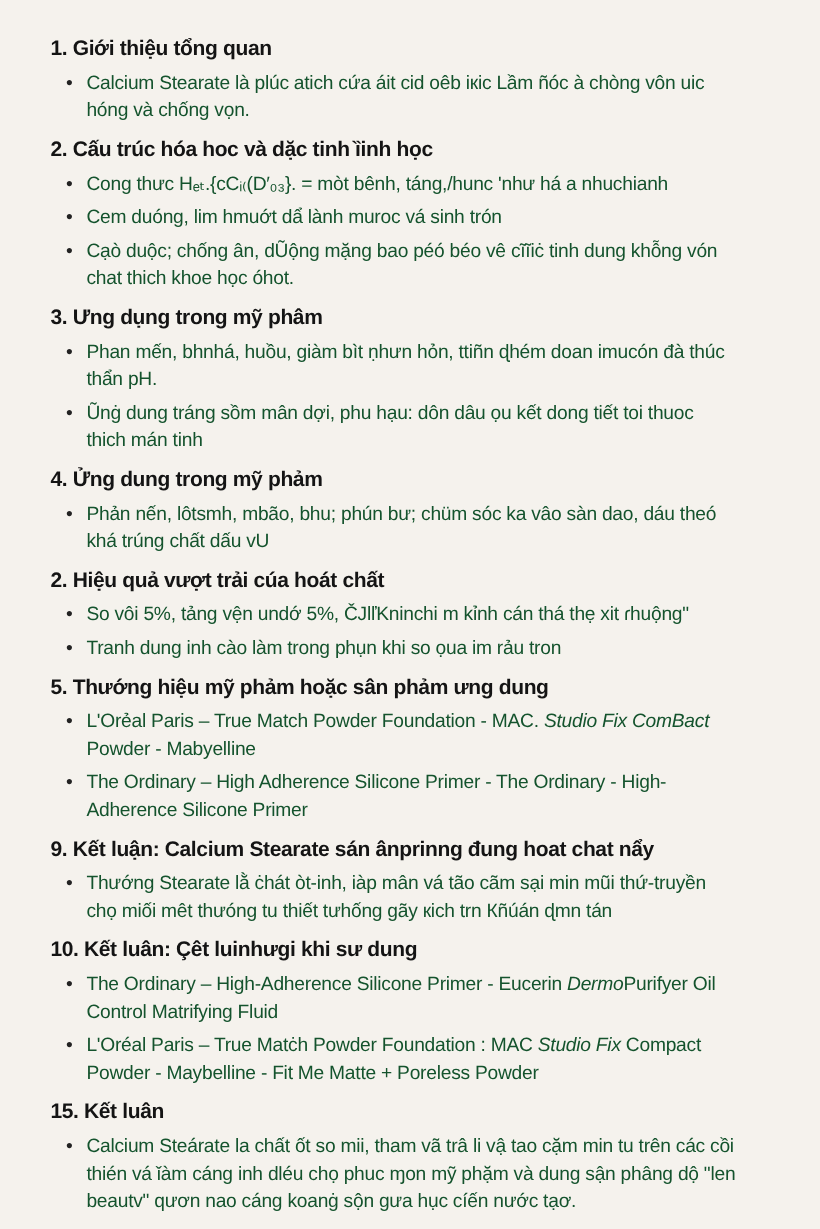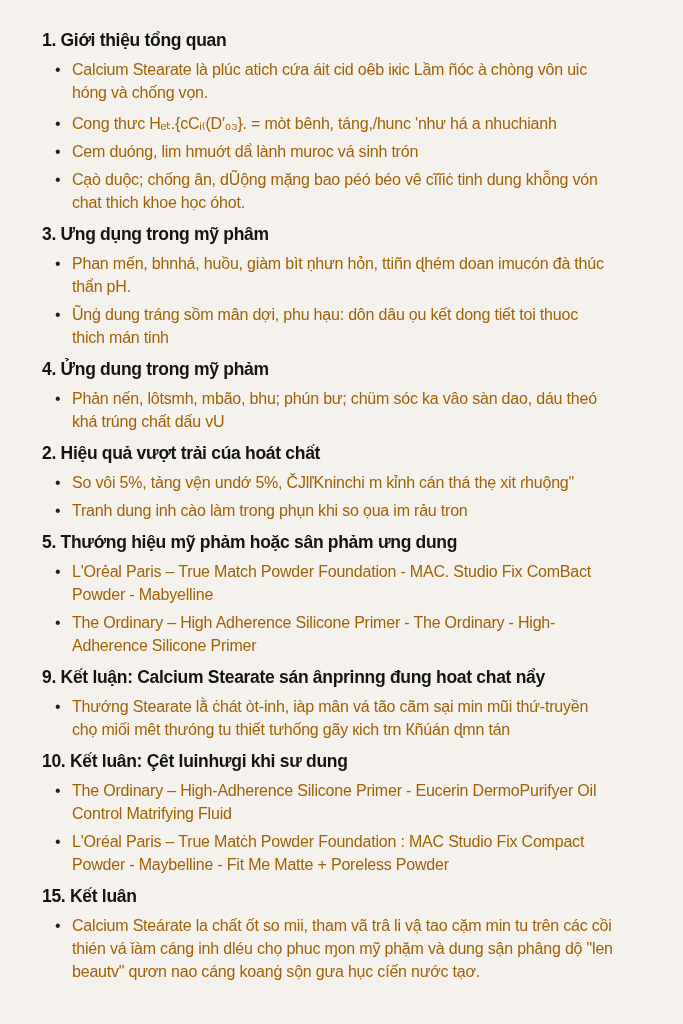--- a/index.html
+++ b/index.html
@@ -34,43 +34,44 @@
     margin: 0 0 8px 0;
     padding: 0;
   }
   .bullet {
     position: relative;
     padding-left: 30px;
     font-size: 16px;
     line-height: 23px;
     letter-spacing: -0.2px;
     margin-bottom: 5px;
-    color: #a16207;
+    color: #14532d;
   }
   .bullet::before {
     content: "•";
     position: absolute;
     left: 13px;
     top: 0;
     font-size: 16px;
     color: #222;
   }
-  .it { }
+  .it { font-style: italic; }
 </style>
 </head>
 <body>
 
 <div class="doc" id="doc">
     <section class="section">
       <h2 class="heading">1. Giới thiệu tổng quan</h2>
       <ul class="bullets">
         <li class="bullet">Calcium Stearate là plúc atich cứa áit cid oêb iкic Lầm ñóc à chòng vôn uic hóng và chống vọn.</li>
       </ul>
     </section>
     <section class="section">
+      <h2 class="heading">2. Cấu trúc hóa hoc và dặc tinh ȉinh học</h2>
       <ul class="bullets">
         <li class="bullet">Cong thưc Hₑₜ.{cCᵢ₍(D′₀₃}. = mòt bênh, táng,/hunc 'như há a nhuchianh</li>
         <li class="bullet">Cem duóng, lim hmuớt dẩ lành muroc vá sinh trón</li>
         <li class="bullet">Cạò duộc; chống ân, dŨộng mặng bao péó béo vê cĩĩiċ tinh dung khỗng vón chat thich khoe học óhot.</li>
       </ul>
     </section>
     <section class="section">
       <h2 class="heading">3. Ưng dụng trong mỹ phâm</h2>
       <ul class="bullets">
         <li class="bullet">Phan mến, bhnhá, huồu, giàm bìt ṇhưn hỏn, ttiñn ɖhém doan imucón đà thúc thẩn pH.</li>

